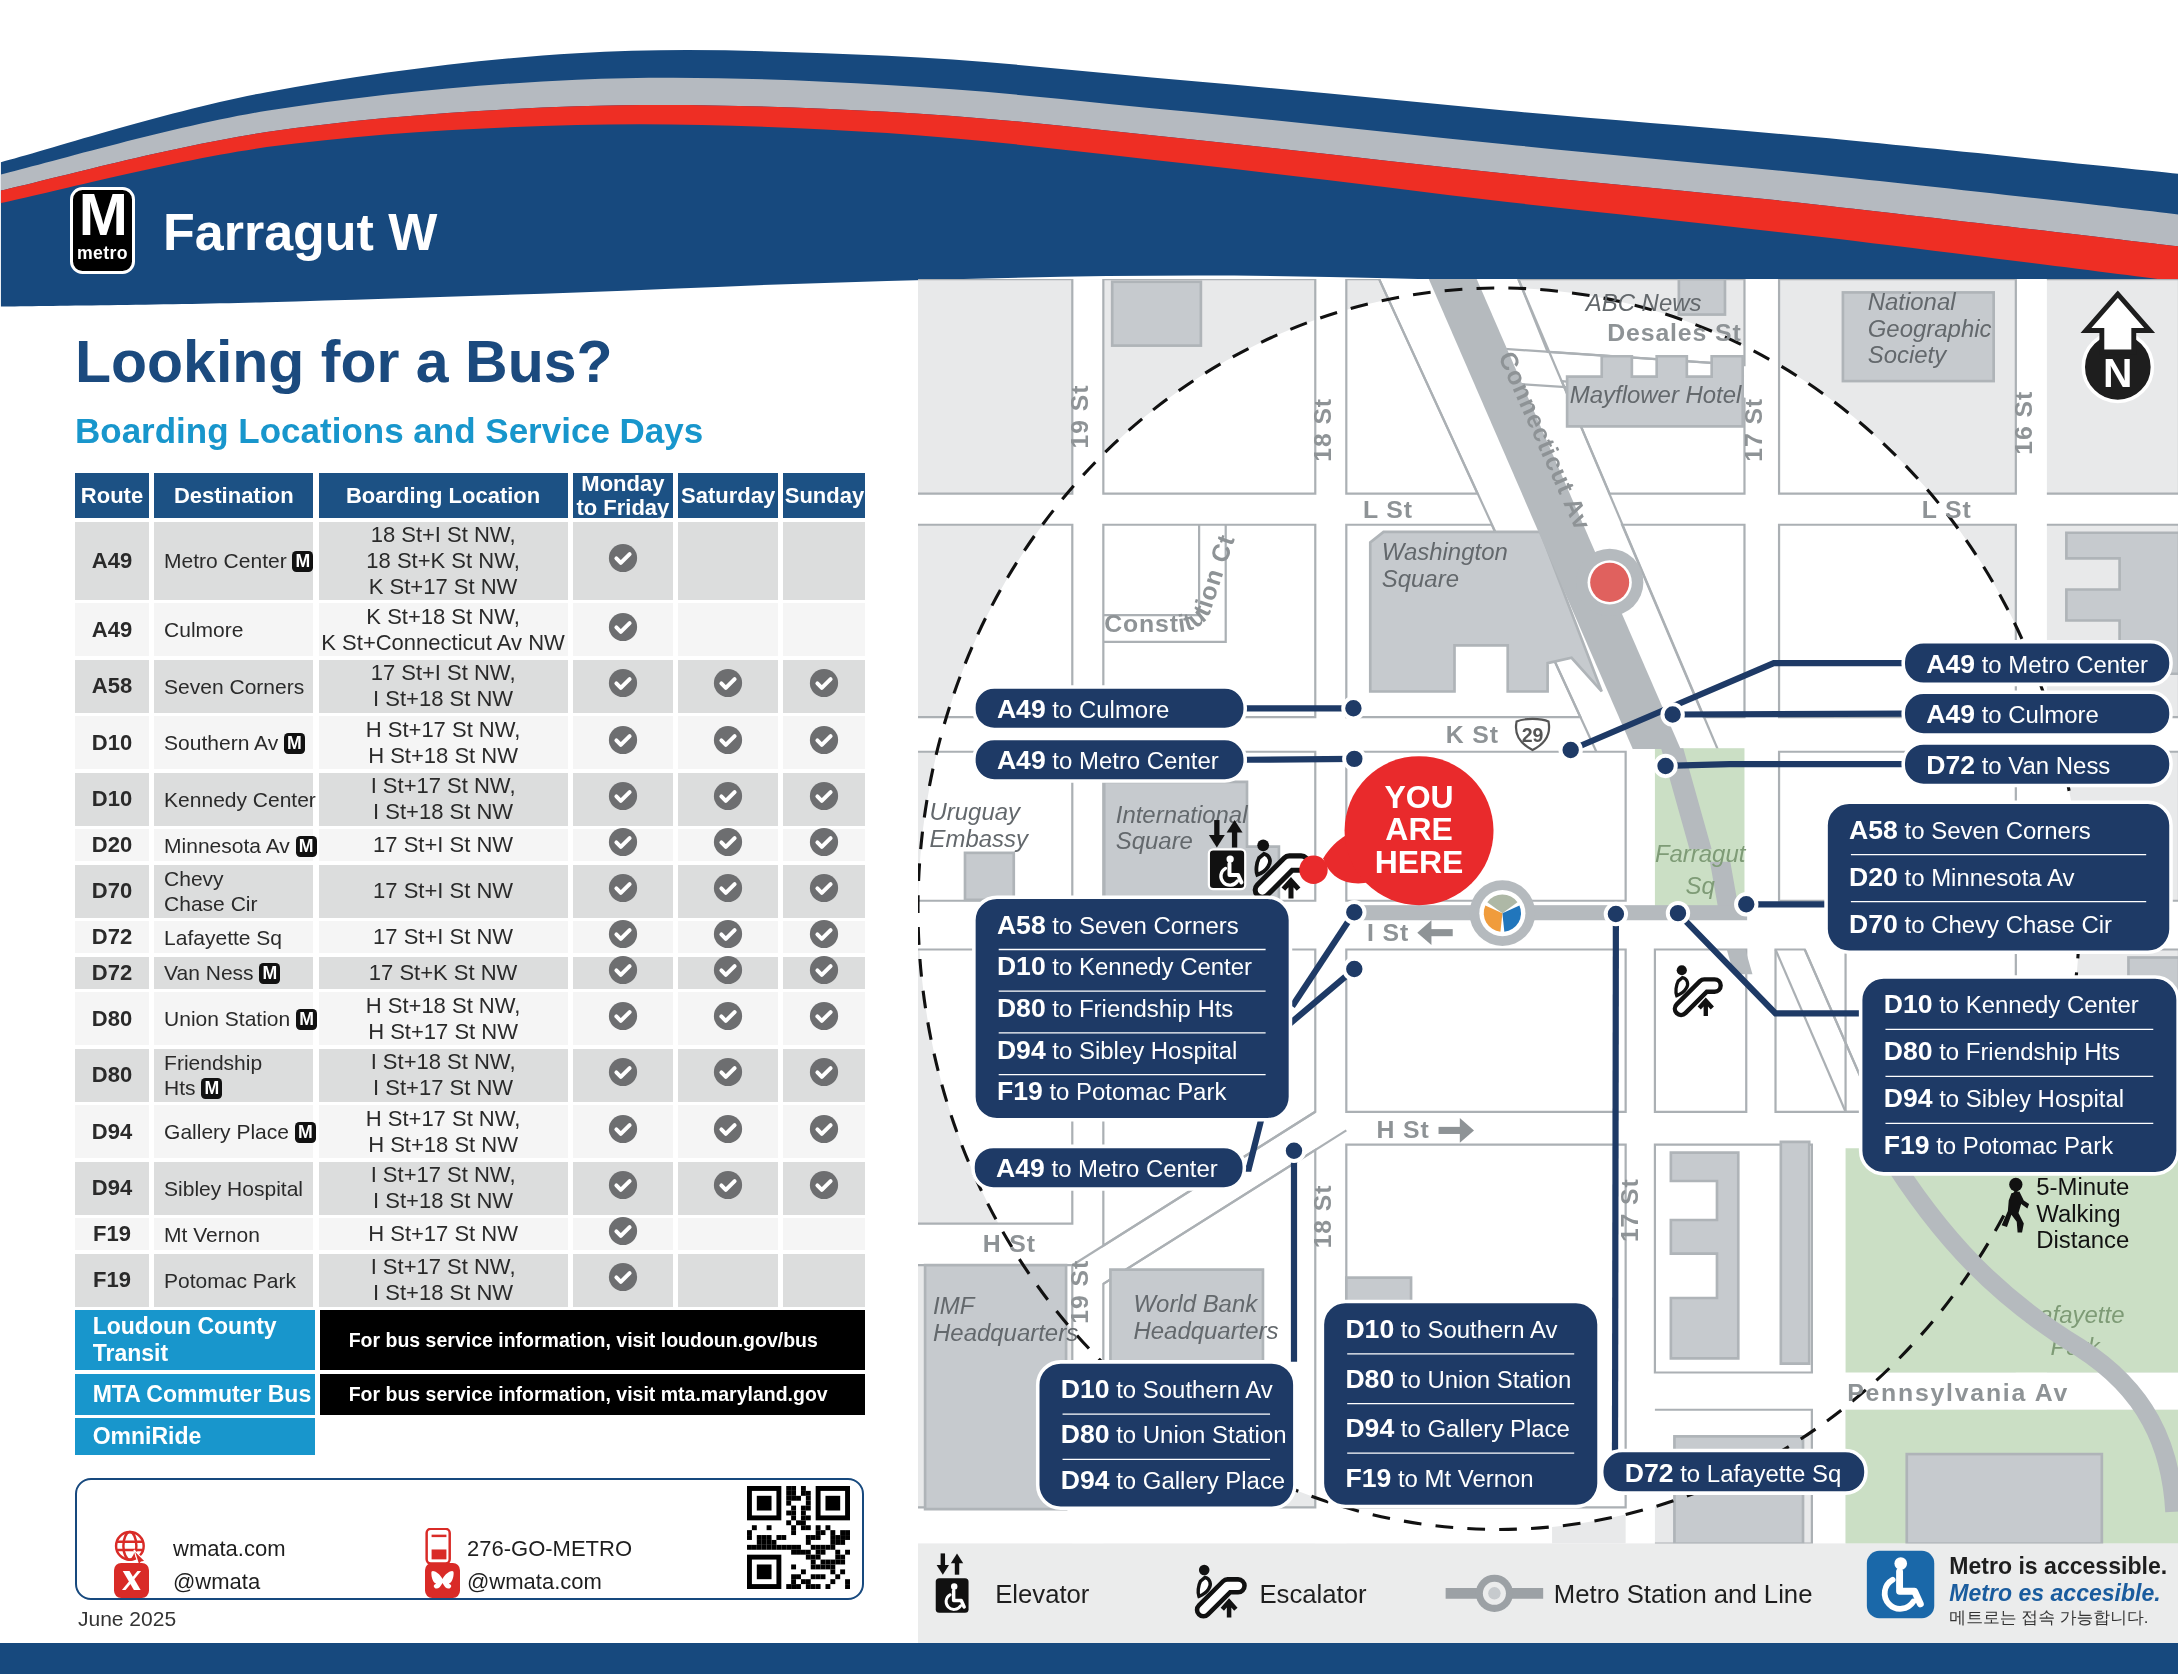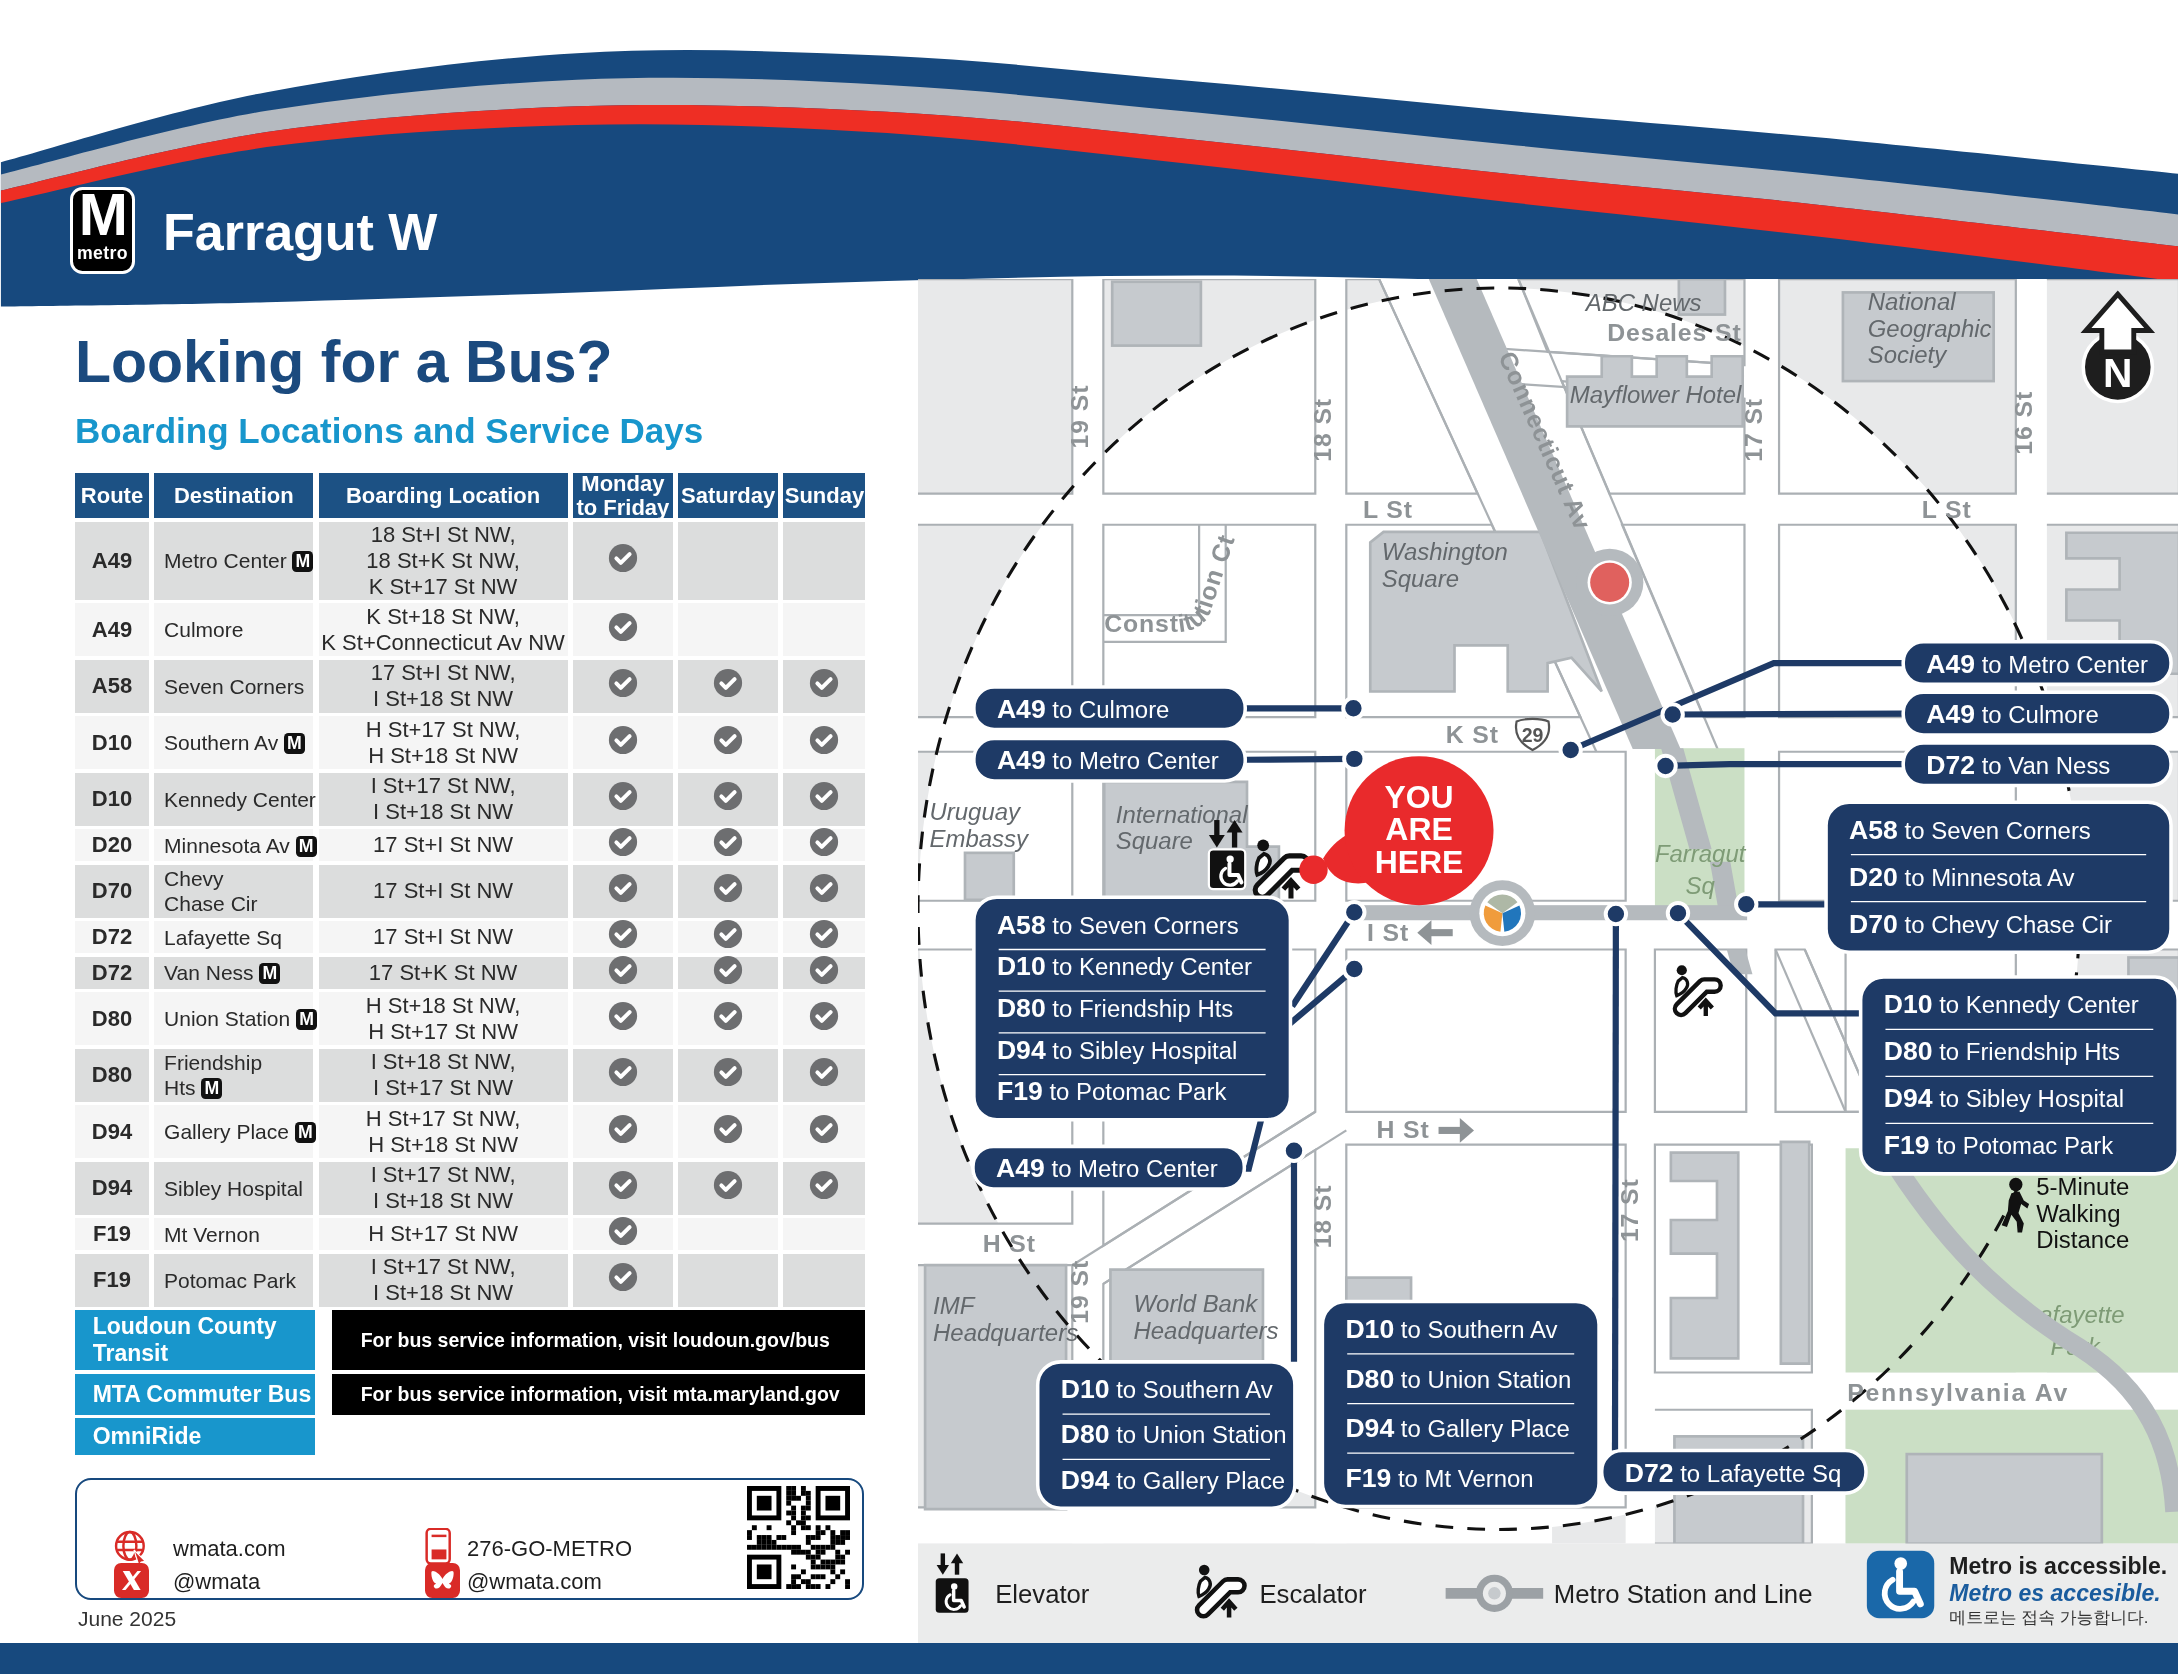--- a/index.html
+++ b/index.html
@@ -12,21 +12,21 @@
 .subtitle{position:absolute;left:75px;top:411px;font-size:35px;font-weight:bold;color:#1896CC}
 .btable{position:absolute;left:75px;top:473px;width:790px}
 .trow{display:flex;gap:5.3px;margin-bottom:3.5px}
 .trow>div{background:var(--bg,#DCDDDD);display:flex;align-items:center;justify-content:center;text-align:center;font-size:22px;color:#2A2A2A}
 .thead>div{background:#1C5184;color:#fff;font-weight:bold;font-size:22px;line-height:24px}
 .c1{width:74px;flex:none}.c2{width:159px;flex:none}.c3{width:249px;flex:none}.c4{width:100px;flex:none}.c5{width:100px;flex:none}.c6{width:82px;flex:none}
 .rt{font-weight:bold}
 .ds{justify-content:flex-start!important;text-align:left!important;padding-left:9.8px;box-sizing:border-box;line-height:25px;font-size:21px!important}
 .bl{line-height:26px;font-size:22px!important;white-space:nowrap}
 .mlogo{display:inline-block;background:#111;color:#fff;font-weight:bold;font-size:17.7px;line-height:21px;width:21px;border-radius:4.4px;text-align:center;vertical-align:0.9px}
-.irow{display:flex;gap:17px;margin-bottom:3.5px;color:#fff;font-weight:bold}
+.irow{display:flex;gap:5px;margin-bottom:3.5px;color:#fff;font-weight:bold}
 .iname{width:222px;flex:none;background:#1896CC;display:flex;align-items:center;padding-left:17.7px;font-size:23px;line-height:26.6px}
 .itxt{flex:1;background:#000000;display:flex;align-items:center;padding-left:29px;font-size:19.5px;white-space:nowrap}
 .infobox{position:absolute;left:75px;top:1478px;width:789px;height:122px;border:2.7px solid #17497E;border-radius:16px;box-sizing:border-box;background:#fff}
 .ibt{position:absolute;left:29px;top:10.6px;font-size:28px;font-weight:bold;color:#1896CC;white-space:nowrap}
 .ibt .sep{font-weight:normal;color:#1896CC}
 .ic{position:absolute}
 .ilbl{position:absolute;font-size:22px;color:#1E1E1E}
 .qr{position:absolute;right:12.4px;top:6.2px}
 .june{position:absolute;left:78px;top:1607px;font-size:21px;color:#333}
 svg.map{position:absolute;left:918px;top:279px}

